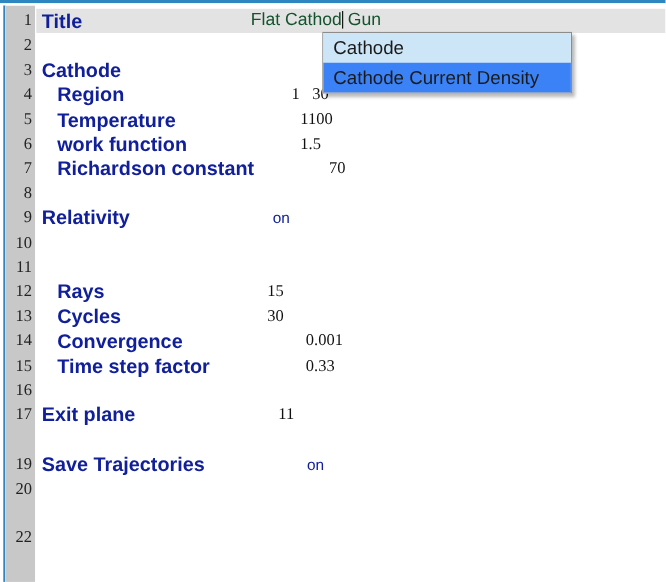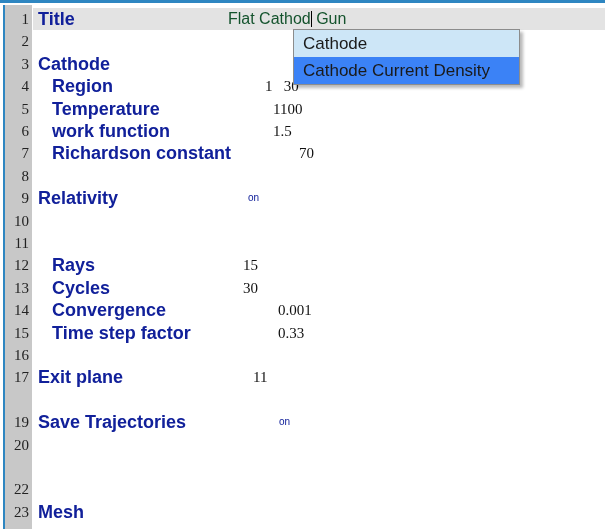--- a/index.html
+++ b/index.html
@@ -135,21 +135,21 @@
     height: 22px;
     line-height: 22px;
     font-family: "Liberation Serif", serif;
     font-size: 15px;
     color: #111111;
     white-space: pre;
   }
   .value.blue {
     color: #11209a;
     font-family: "Liberation Sans", sans-serif;
-    font-size: 10px;
+    font-size: 14px;
   }
 
   
   .title-value {
     position: absolute;
     left: 223px;
     top: 0;
     height: 22px;
     line-height: 22px;
     font-family: "Liberation Sans", sans-serif;
@@ -284,24 +284,20 @@
           <div class="lineno">19</div>
           <div class="label lvl0">Save Trajectories</div>
           <div class="value blue" style="left: 274px;">on</div>
         </div>
         <div class="row" style="top: 428.6px;">
           <div class="lineno">20</div>
         </div>
         <div class="row" style="top: 473.4px;">
           <div class="lineno">22</div>
         </div>
-        <div class="row" style="top: 495.8px;">
-          <div class="lineno">23</div>
-          <div class="label lvl0">Mesh</div>
-        </div>
       </div>
 
     <div class="autocomplete" id="autocomplete">
         <div class="ac-item selected">Cathode</div>
         <div class="ac-item">Cathode Current Density</div>
       </div>
   </div>
 
 </div>
 

